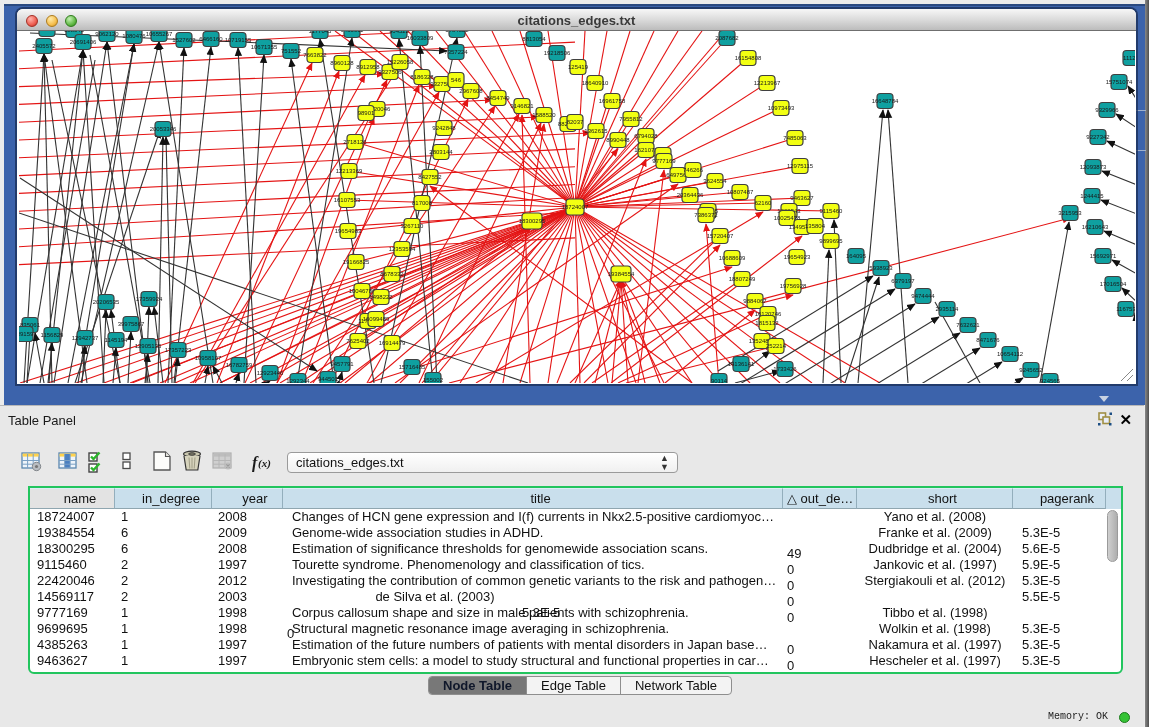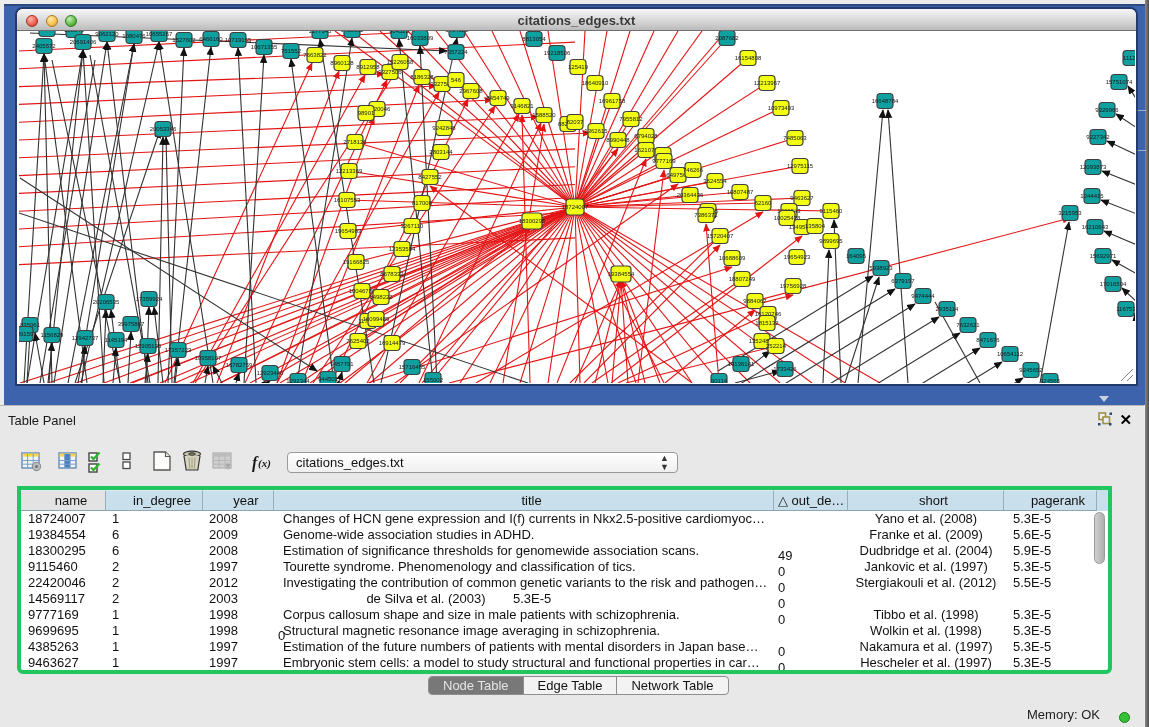--- a/index.html
+++ b/index.html
@@ -11,41 +11,41 @@
 .tl.r { left:9px; background:radial-gradient(circle at 35% 30%, #ffb3ab, #ee5f52 60%, #b3291e); border:1px solid #a52e24;}
 .tl.y { left:28.5px; background:radial-gradient(circle at 35% 30%, #ffeaa8, #f5bf4f 60%, #c98c1c); border:1px solid #ad7b1d;}
 .tl.g { left:48px; background:radial-gradient(circle at 35% 30%, #c4f0b4, #62ba46 60%, #2e8118); border:1px solid #2f7c1c;}
 .panel { position:absolute; left:0; top:405px; width:1144px; height:322px; background:#e8e8e8; border-top:1px solid #b8b8b8; }
 .ptitle { position:absolute; left:8px; top:7px; font-size:13px; color:#1a1a1a; }
 .pclose { position:absolute; right:12px; top:5px; font-size:15px; color:#000; font-weight:bold; }
 .pfloat { position:absolute; right:32px; top:6px; width:14px; height:14px; }
 .toolbar { position:absolute; left:17px; top:40px; height:36px; }
 .combo { position:absolute; left:287px; top:46px; width:391px; height:21px; background:linear-gradient(#ffffff,#f0f0f0); border:1px solid #9a9a9a; border-radius:4px; font-size:13px; color:#111; padding:2px 8px; }
 .combo .arr { position:absolute; right:8px; top:1px; font-size:9px; color:#333; line-height:9px; }
-.tbl { position:absolute; left:17px; top:80px; width:1095px; height:188px; background:#fff; border:4px solid #22c55e; border-radius:0 0 6px 6px; overflow:hidden; }
+.tbl { position:absolute; left:28px; top:80px; width:1095px; height:188px; background:#fff; border:2px solid #22c55e; border-radius:0 0 6px 6px; overflow:hidden; }
 .thead { position:absolute; left:0; top:0; height:21px; width:1093px; display:flex; background:#c9dfec; font-size:13px; color:#111; }
 .thead div { border-right:1px solid #93aebc; border-bottom:1px solid #8fa6b0; border-top:1px solid #ddedf6; text-align:center; line-height:20px; height:21px; padding-left:16px; box-sizing:border-box; padding-right:0; }
 .trows { position:absolute; left:0; top:21px; width:1093px; font-size:13px; color:#111; }
 .trow { display:flex; height:16px; line-height:16px; }
 .c0 { width:85px; padding-left:7px; }
 .c1 { width:97px; padding-left:6px; }
 .c2 { width:71px; padding-left:6px; }
 .c3 { width:500px; padding-left:9px; white-space:nowrap; overflow:hidden; }
 .c4 { width:74px; padding-left:4px;margin-top:37px; }
 .c5 { width:156px; text-align:center; }
-.c6 { width:93px; padding-left:9px; }
+.c6 { width:93px; padding-left:9px;margin-top:16px; }
 .h0 { width:85px; background:#e3e3e3; } .h1 { width:97px; } .h2 { width:71px; } .h3 { width:500px; }
 .h4 { width:74px; text-align:left !important; padding-left:4px !important; } .h5 { width:156px; } .h6 { width:93px; }
 .sbar { position:absolute; right:3px; top:22px; width:12px; height:170px; }
 .sthumb { position:absolute; right:0; top:0px; width:11px; height:52px; background:linear-gradient(90deg,#cfcfcf,#aeaeae); border:1px solid #9a9a9a; border-radius:6px; }
 .tabs { position:absolute; left:428px; top:270px; display:flex; height:19px; font-size:13px; border:1px solid #8e8e8e; border-radius:4px; overflow:hidden; background:#f3f3f3; }
 .tab { padding:0 14px; line-height:18px; color:#111; border-right:1px solid #8e8e8e; }
-.tab.sel { background:#787878; color:#e5e5e5; }
+.tab.sel { background:#787878; color:#0f172a;font-weight:bold; }
 .tab:last-child { border-right:none; }
-.mem { position:absolute; right:44px; bottom:5px; font-size:13px; color:#222; }
+.mem { position:absolute; right:36px; bottom:5px; font-size:10px; color:#222;font-family:Liberation Mono, monospace; }
 .memdot { position:absolute; right:14px; bottom:4px; width:11px; height:11px; border-radius:50%; background:#35c335; border:1px solid #1c7a1c; }
 </style></head>
 <body>
 <div class="desktop"></div>
 <div style="position:absolute;left:1099px;top:396px;width:0;height:0;border-left:5px solid transparent;border-right:5px solid transparent;border-top:6px solid #c8d2e2;"></div>
 <div class="rightstrip"></div>
 <div style="position:absolute;left:1136px;top:110px;width:10px;height:1px;background:#9fb0cc;"></div>
 <div style="position:absolute;left:1136px;top:150px;width:10px;height:1px;background:#9fb0cc;"></div>
 <div class="win">
   <div class="titlebar">

